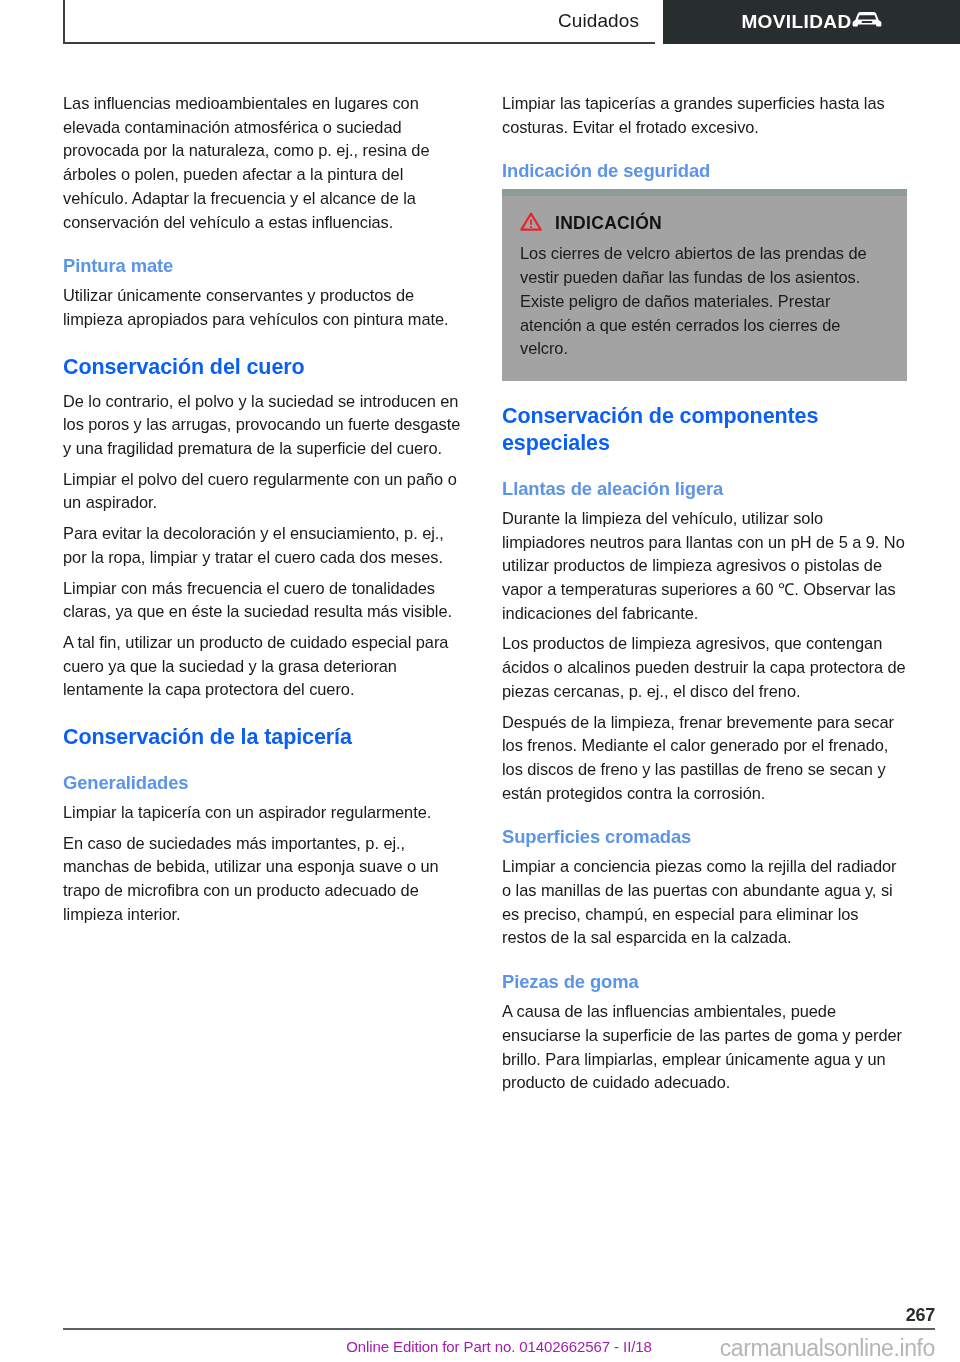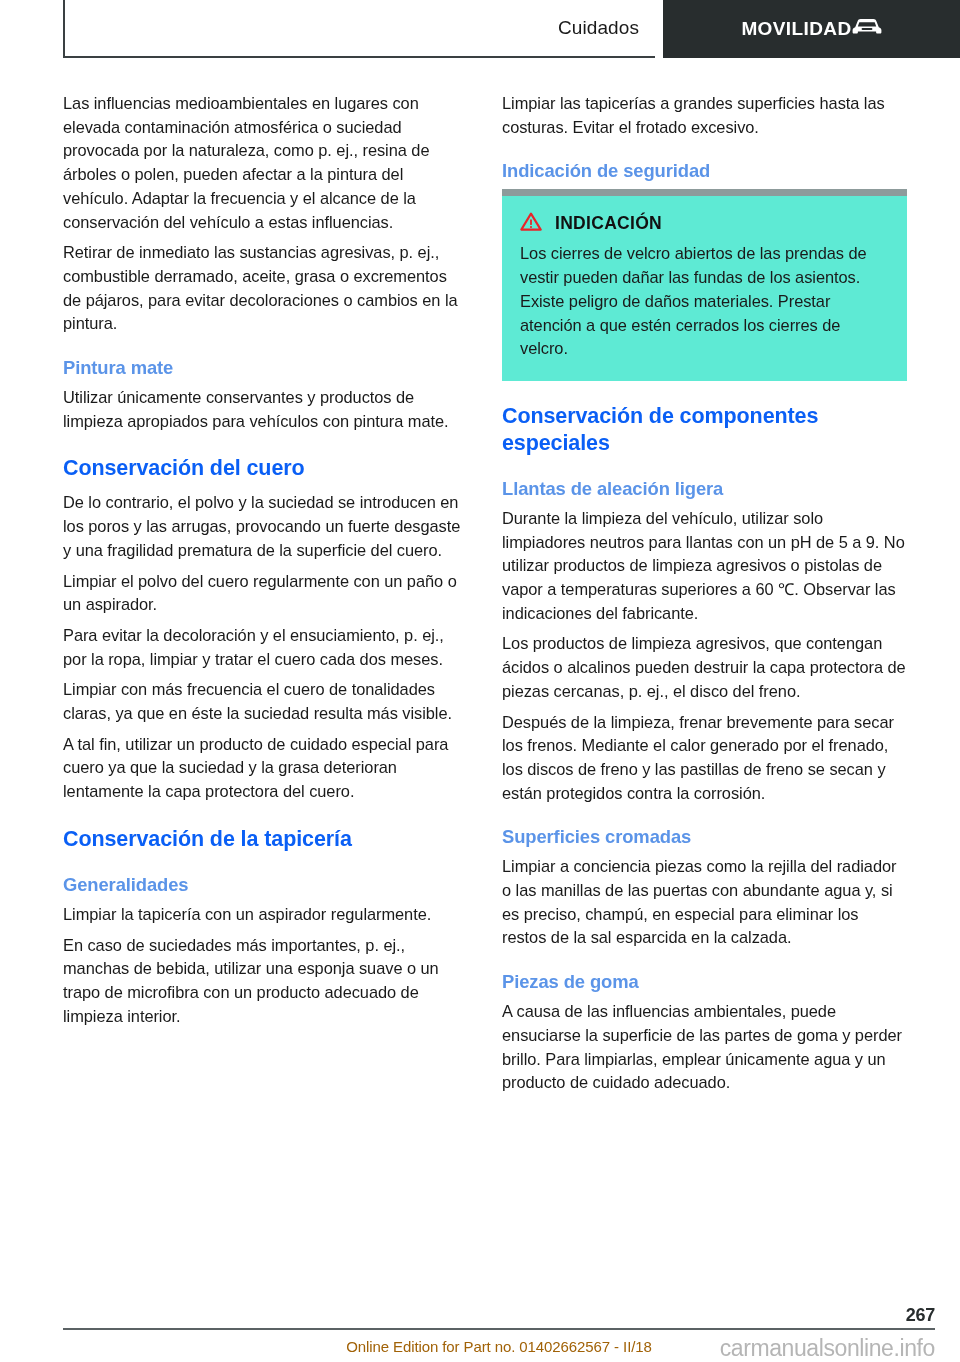--- a/index.html
+++ b/index.html
@@ -19,21 +19,21 @@
     height: 1362px;
     background: #ffffff;
   }
 
   
   .header {
     position: absolute;
     top: 0;
     left: 0;
     width: 960px;
-    height: 58px;
+    height: 44px;
     display: flex;
     align-items: stretch;
   }
 
   .header-spacer { width: 63px; flex: 0 0 63px; }
 
   .header-chapter-tab {
     flex: 1 1 auto;
     background: #ffffff;
     border-left: 2px solid #3a4042;
@@ -108,21 +108,21 @@
     font-weight: bold;
     color: #5b94e8;
     line-height: 24px;
     margin-top: 20px;
     margin-bottom: 6px;
     letter-spacing: -0.1px;
   }
 
   
   .notice-box {
-    background: #5eead4;
+    background: #a3a3a3;
     border-top: 7px solid #8d9b9b;
     margin-top: 4px;
     margin-bottom: 8px;
     padding: 16px 18px 20px 18px;
   }
 
   .notice-head {
     display: flex;
     align-items: center;
     gap: 13px;
@@ -168,21 +168,21 @@
     background: #5b6264;
   }
 
   .footer-note {
     position: absolute;
     left: 0;
     right: 0;
     bottom: 6px;
     text-align: center;
     font-size: 15px;
-    color: #a16207;
+    color: #a21caf;
     line-height: 1.2;
     letter-spacing: -0.1px;
   }
 
   .watermark {
     position: absolute;
     right: 0;
     bottom: 2px;
     font-size: 23px;
     color: #b5b5b5;
@@ -213,21 +213,20 @@
         </svg>
       </span>
     </div>
   </div>
 
   <div class="content">
 
     <div class="column">
 
       <p class="body-text">Las influencias medioambientales en lugares con elevada contaminación atmosférica o suciedad provocada por la naturaleza, como p. ej., resina de árboles o polen, pueden afectar a la pintura del vehículo. Adaptar la frecuencia y el alcance de la conservación del vehículo a estas influencias.</p>
-      <p class="body-text">Retirar de inmediato las sustancias agresivas, p. ej., combustible derramado, aceite, grasa o excrementos de pájaros, para evitar decoloraciones o cambios en la pintura.</p>
 
       <h3 class="heading-sub">Pintura mate</h3>
       <p class="body-text">Utilizar únicamente conservantes y productos de limpieza apropiados para vehículos con pintura mate.</p>
 
       <h2 class="heading-main">Conservación del cuero</h2>
       <p class="body-text">De lo contrario, el polvo y la suciedad se introducen en los poros y las arrugas, provocando un fuerte desgaste y una fragilidad prematura de la superficie del cuero.</p>
       <p class="body-text">Limpiar el polvo del cuero regularmente con un paño o un aspirador.</p>
       <p class="body-text">Para evitar la decoloración y el ensuciamiento, p. ej., por la ropa, limpiar y tratar el cuero cada dos meses.</p>
       <p class="body-text">Limpiar con más frecuencia el cuero de tonalidades claras, ya que en éste la suciedad resulta más visible.</p>
       <p class="body-text">A tal fin, utilizar un producto de cuidado especial para cuero ya que la suciedad y la grasa deterioran lentamente la capa protectora del cuero.</p>

